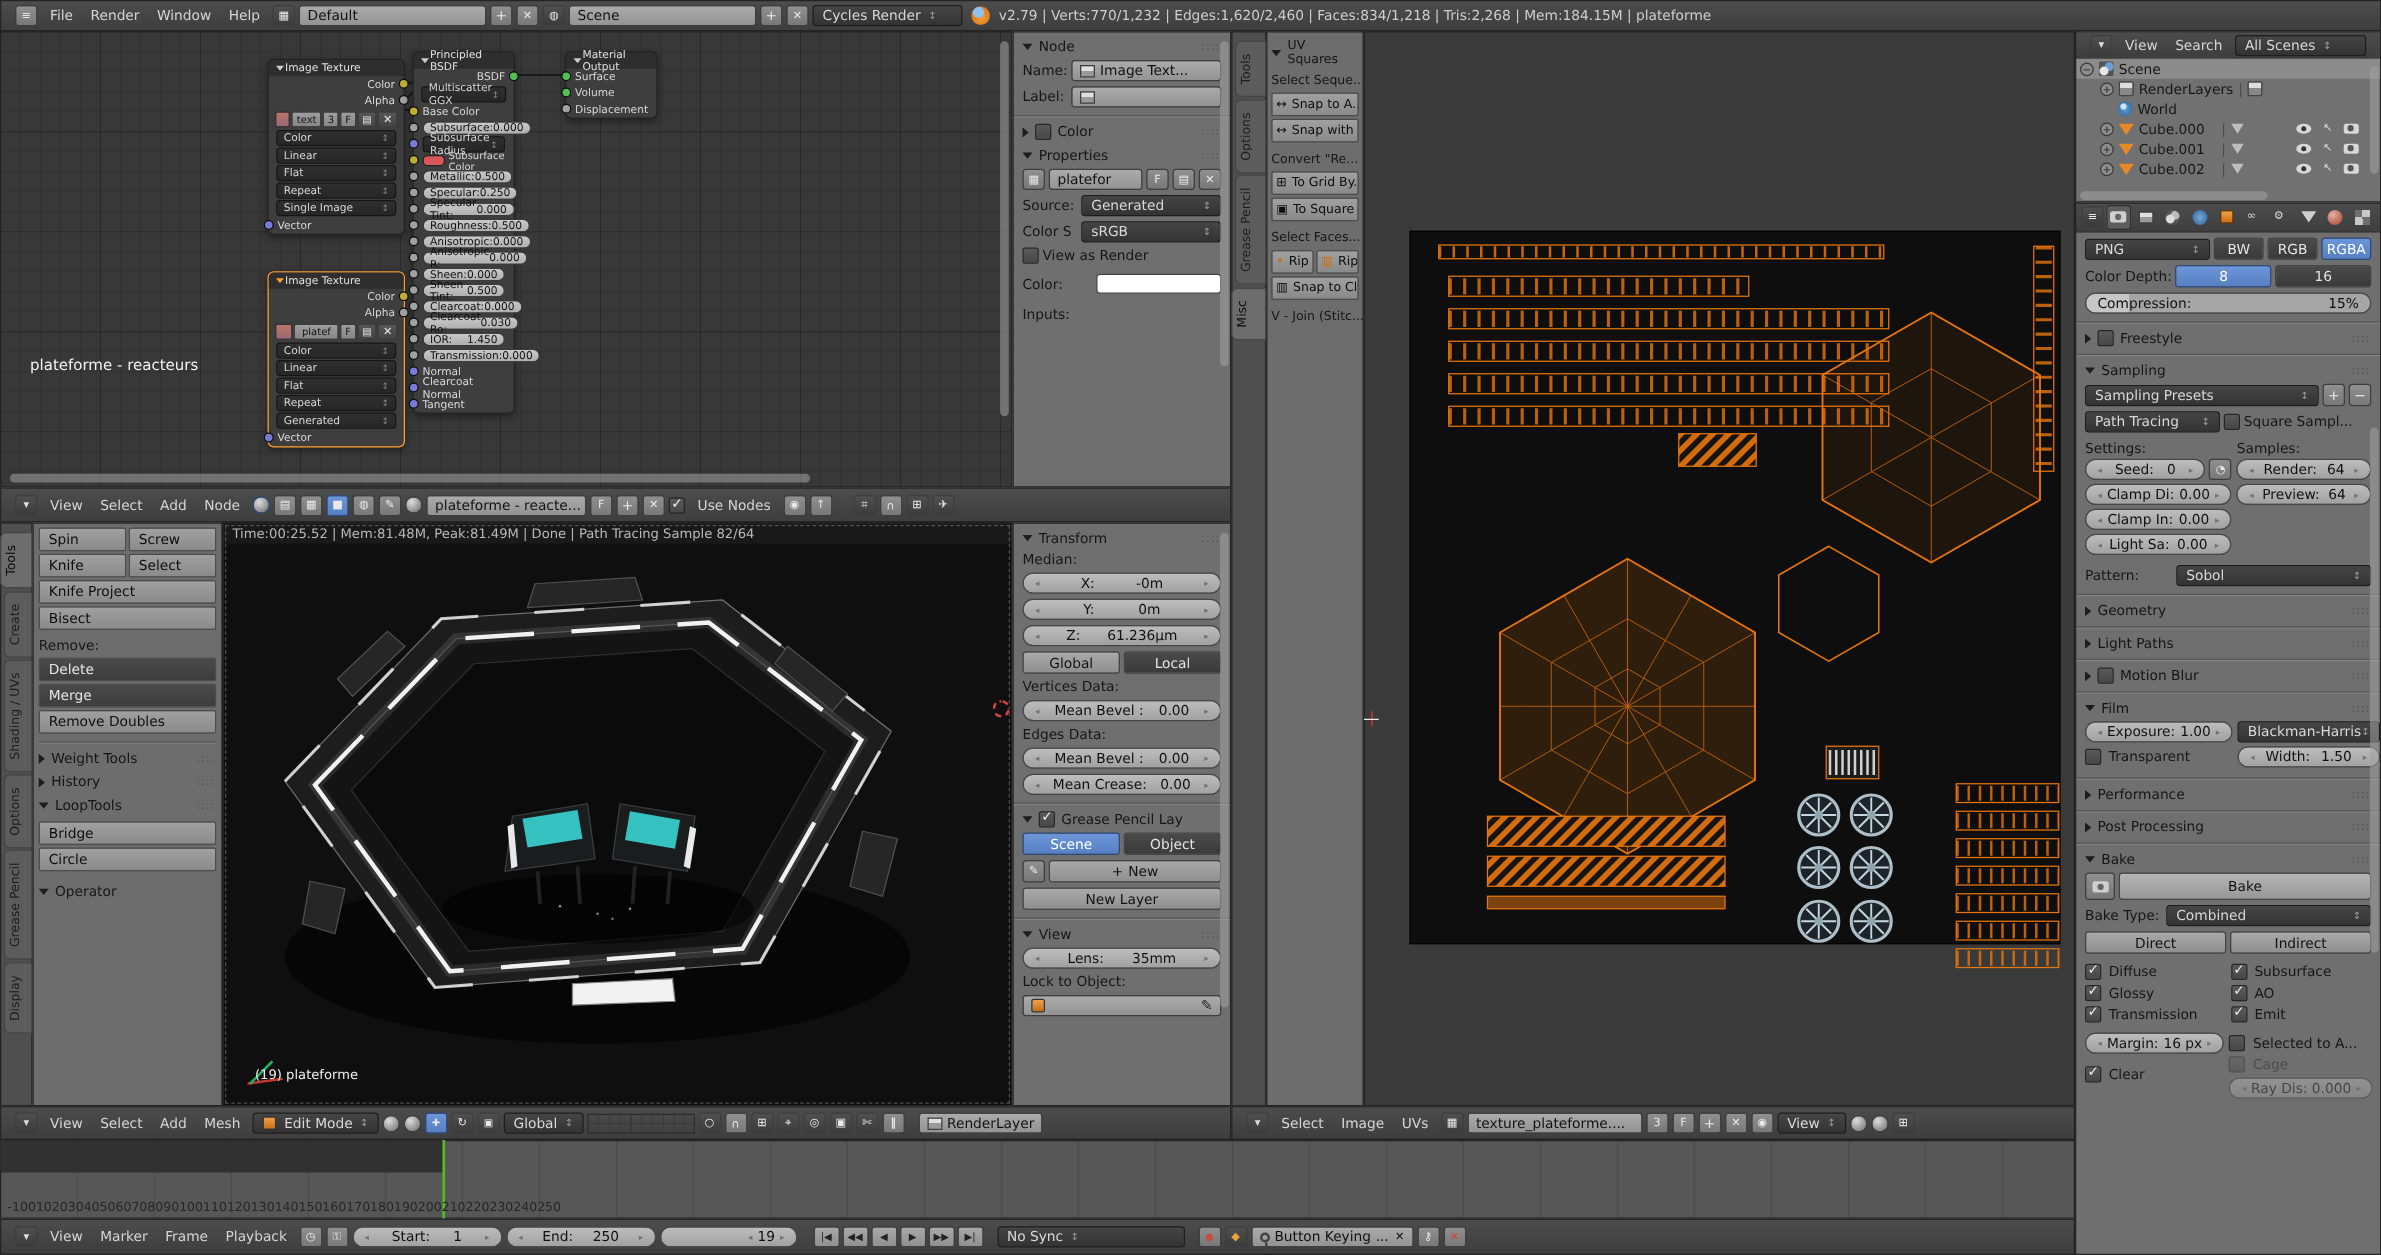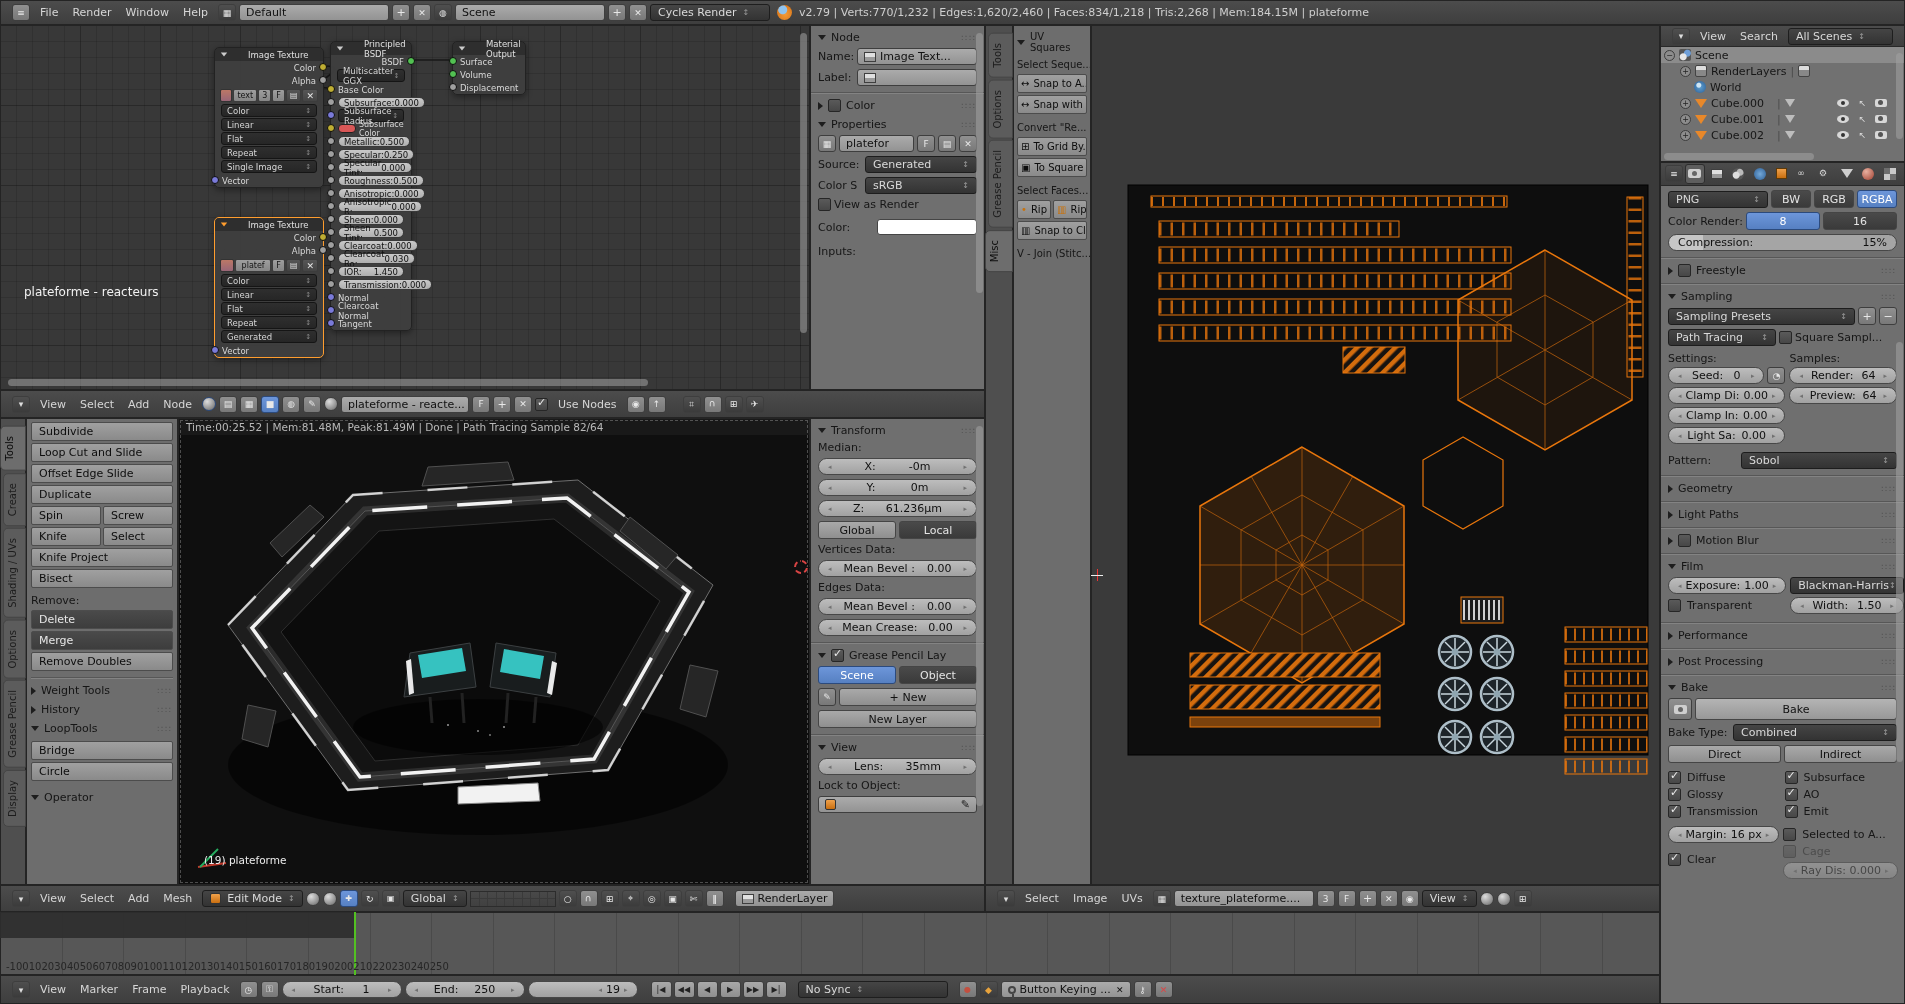--- a/index.html
+++ b/index.html
@@ -66,21 +66,21 @@
 .tbtn.dk{background:linear-gradient(#4a4a4a,#3d3d3d);color:#e6e6e6}
 .btnrow{display:flex;gap:2px}
 .btnrow .tbtn{flex:1}
 .vtabs{display:flex;flex-direction:column;padding-top:8px;gap:2px;background:#4f4f4f;height:100%}
 .vtab{writing-mode:vertical-rl;transform:rotate(180deg);background:#5c5c5c;color:#1c1c1c;font-size:10px;padding:9px 3px;border:1px solid #454545;border-radius:0 5px 5px 0;margin-left:3px;white-space:nowrap}
 .vtab.act{background:#6d6d6d;color:#0c0c0c;margin-left:0;padding-left:6px}
 
 #node-canvas{left:0;top:25px;width:810px;height:365px;background-color:#383838;background-image:linear-gradient(rgba(0,0,0,.16) 1px,transparent 1px),linear-gradient(90deg,rgba(0,0,0,.16) 1px,transparent 1px),linear-gradient(rgba(0,0,0,.12) 1px,transparent 1px),linear-gradient(90deg,rgba(0,0,0,.12) 1px,transparent 1px);background-size:80px 80px,80px 80px,16px 16px,16px 16px;overflow:hidden}
 .bnode{position:absolute;background:rgba(62,62,62,.96);border:1px solid #222;border-radius:5px;font-size:8.5px;color:#d8d8d8;box-shadow:0 2px 6px rgba(0,0,0,.4)}
 .bnode.sel{border:1.5px solid #ff9d2e}
-.nhead{height:13px;display:flex;align-items:center;gap:20px;background:rgba(30,30,30,.5);border-radius:4px 4px 0 0;padding:0 5px;color:#e0e0e0}
+.nhead{height:13px;display:flex;align-items:center;gap:0;background:rgba(30,30,30,.5);border-radius:4px 4px 0 0;padding:0 5px;color:#e0e0e0}
 .nhead .tri-d{border-top-color:#ccc;transform:scale(.8)}
 .bnode.sel .nhead .tri-d{border-top-color:#ff9d2e}
 .nrow{position:relative;height:13px;display:flex;align-items:center;gap:3px;padding:0 7px}
 .nrow.out{justify-content:flex-end}
 .sock{position:absolute;top:2px;width:8px;height:8px;border-radius:50%;border:1px solid #0d0d0d}
 .sock.l{left:-4px}.sock.r{right:-4px}
 .sy{background:#bfae33}.sgr{background:#a0a0a0}.sgn{background:#52c152}.sv{background:#7a7ad9}
 .ndd{position:relative;height:13px;margin:1px 6px;background:linear-gradient(#2f2f2f,#262626);border:1px solid #151515;border-radius:3px;display:flex;align-items:center;justify-content:space-between;padding:0 5px;color:#d6d6d6}
 .ndd::after{content:"↕";font-size:7px;color:#888}
 .ndd.f1{flex:1;margin:0}
@@ -549,26 +549,20 @@
 
 <div id="vp-tabs" class="abs vtabs rgn">
   <span class="vtab act">Tools</span>
   <span class="vtab">Create</span>
   <span class="vtab">Shading / UVs</span>
   <span class="vtab">Options</span>
   <span class="vtab">Grease Pencil</span>
   <span class="vtab">Display</span>
 </div>
 <div id="vp-shelf" class="abs rgn">
-  <div>
-      <div class="tbtn">Subdivide</div>
-      <div class="tbtn">Loop Cut and Slide</div>
-      <div class="tbtn">Offset Edge Slide</div>
-      <div class="tbtn">Duplicate</div>
-    </div>
   <div class="btnrow">
       <span class="tbtn">Spin</span>
       <span class="tbtn">Screw</span>
     </div>
   <div class="btnrow">
       <span class="tbtn">Knife</span>
       <span class="tbtn">Select</span>
     </div>
   <div>
       <div class="tbtn">Knife Project</div>
@@ -1122,21 +1116,21 @@
         <span>BW</span>
       </span>
     <span class="btnl dkt f1">
         <span>RGB</span>
       </span>
     <span class="btnl blue f1">
         <span>RGBA</span>
       </span>
   </div>
   <div class="prow">
-    <span class="lbl">Color Render:</span>
+    <span class="lbl">Color Depth:</span>
     <span class="btnl blue f1">
         <span>8</span>
       </span>
     <span class="btnl dkt f1">
         <span>16</span>
       </span>
   </div>
   <div class="prow">
       <span class="fld f1" style="background:linear-gradient(90deg,#c6c6c6 0 15%,#a5a5a5 15%)">
         <span>Compression:</span>

